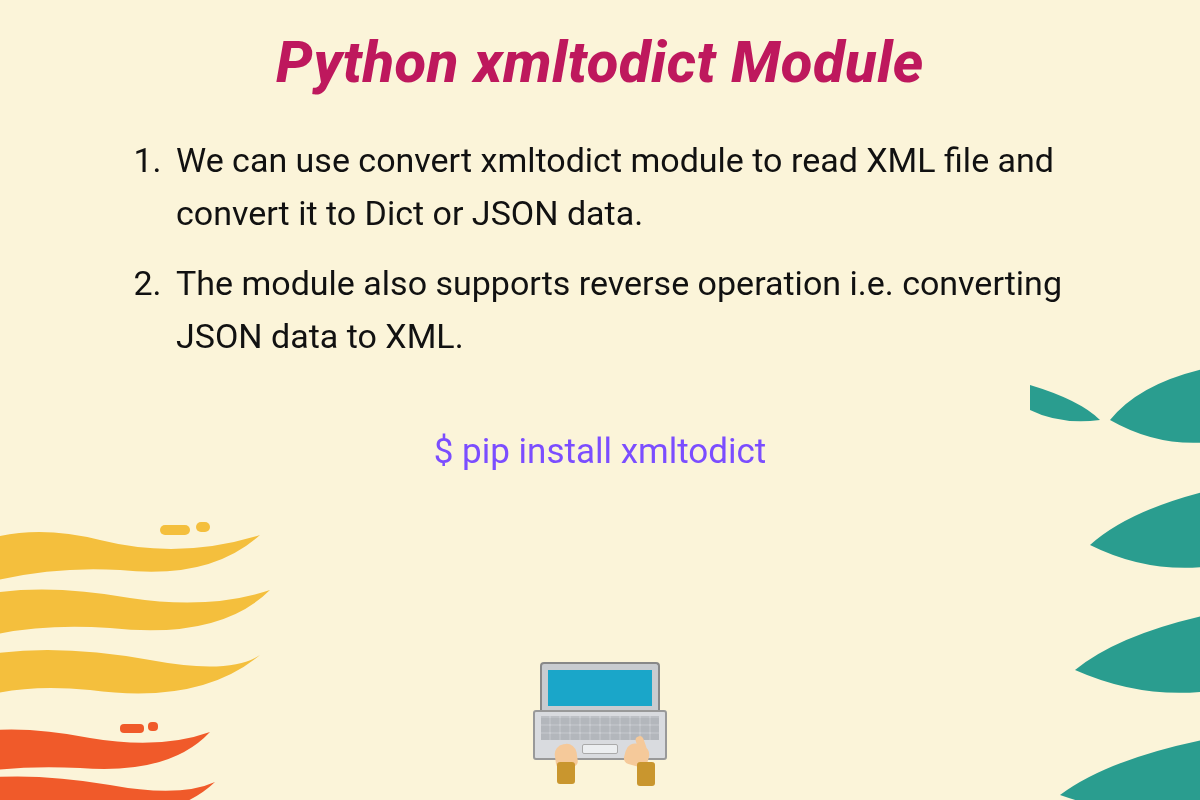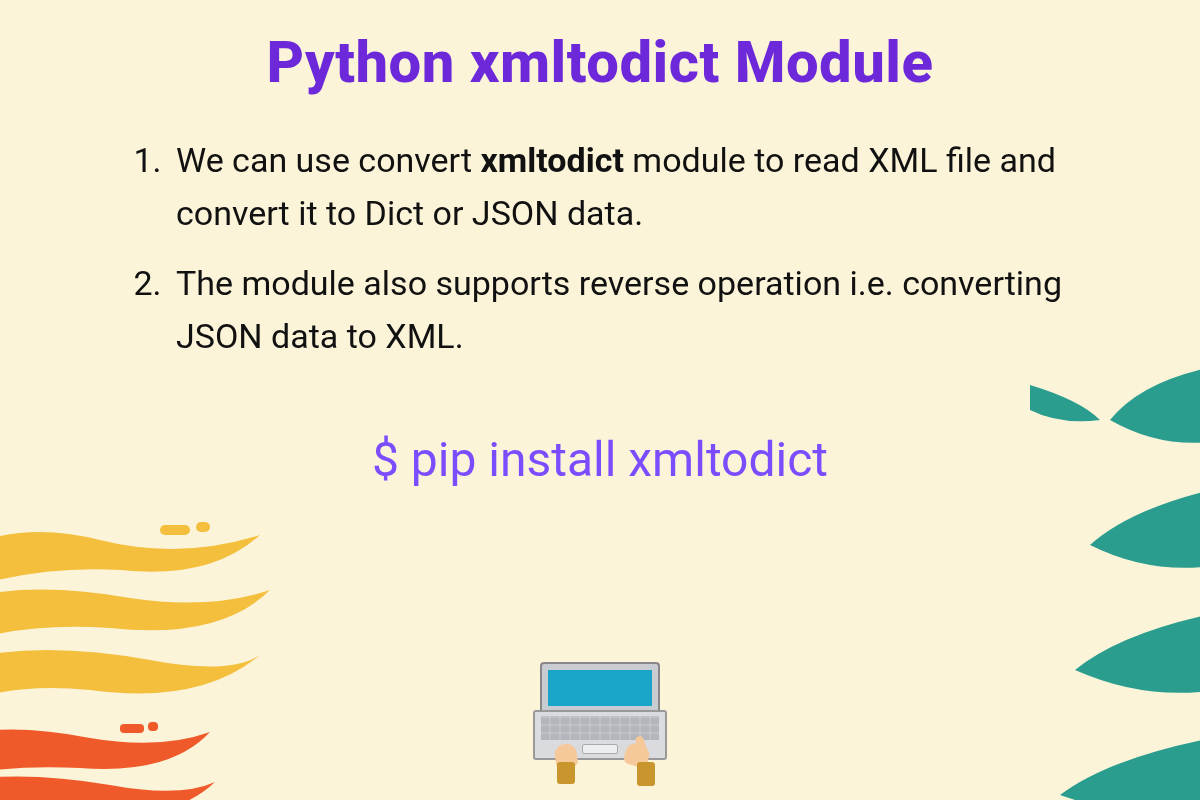--- a/index.html
+++ b/index.html
@@ -8,38 +8,39 @@
     height: 800px;
     background: #fbf4d9;
     font-family: -apple-system, BlinkMacSystemFont, "Segoe UI", Roboto, "Helvetica Neue", Arial, sans-serif;
     position: relative;
     overflow: hidden;
   }
   .title {
     text-align: center;
     font-size: 58px;
     font-weight: 800;
-    color: #6d28d9;
+    color: #be185d;
     padding-top: 28px;
     letter-spacing: 0.5px;
+    font-style: italic;
   }
   .list {
     margin: 38px 130px 0 130px;
     font-size: 34px;
     color: #111;
     line-height: 1.55;
     font-weight: 400;
     list-style-position: outside;
     padding-left: 40px;
   }
   .list li { margin-bottom: 18px; padding-left: 6px;}
-  .bold { font-weight: 700; }
+  .bold { font-weight: 400; }
   .command {
     text-align: center;
-    font-size: 48px;
+    font-size: 35px;
     color: #7b4dff;
     margin-top: 68px;
     font-weight: 400;
   }
   .laptop-wrap {
     position: absolute;
     left: 50%;
     transform: translateX(-50%);
     bottom: 18px;
     width: 150px;

